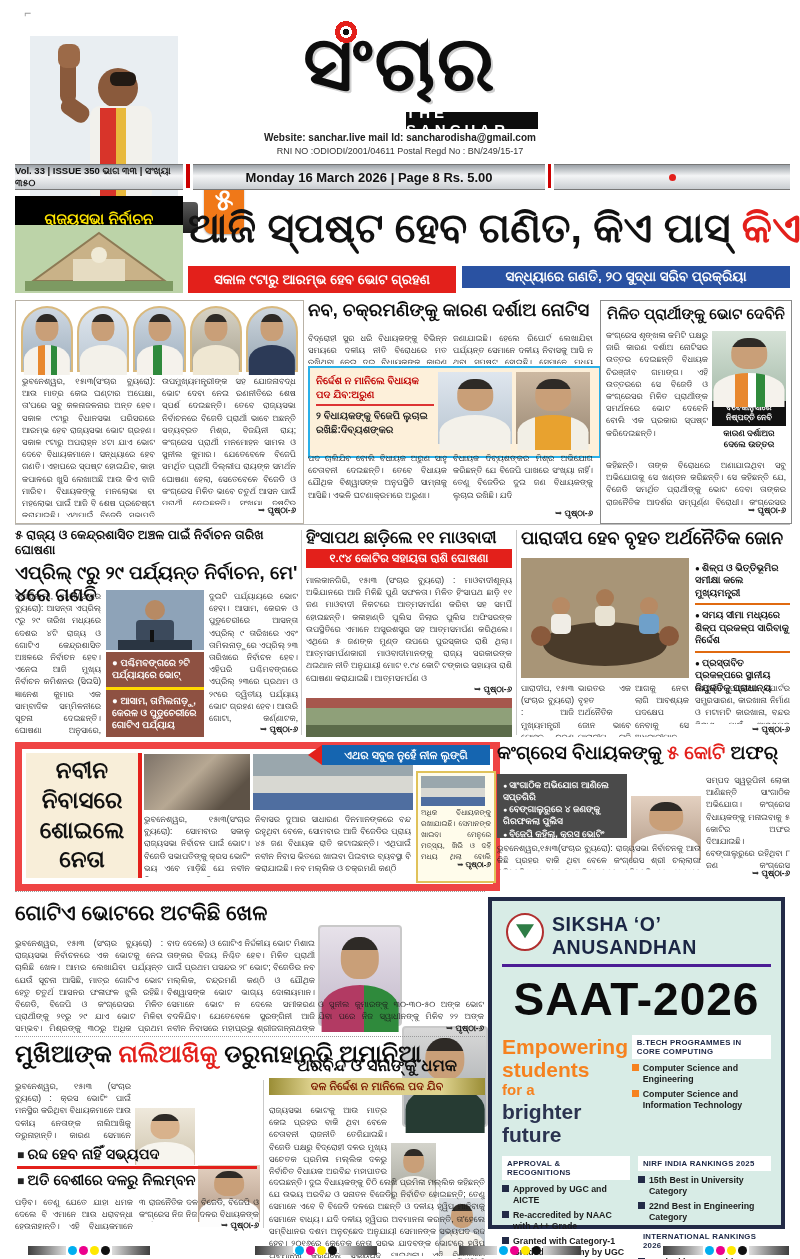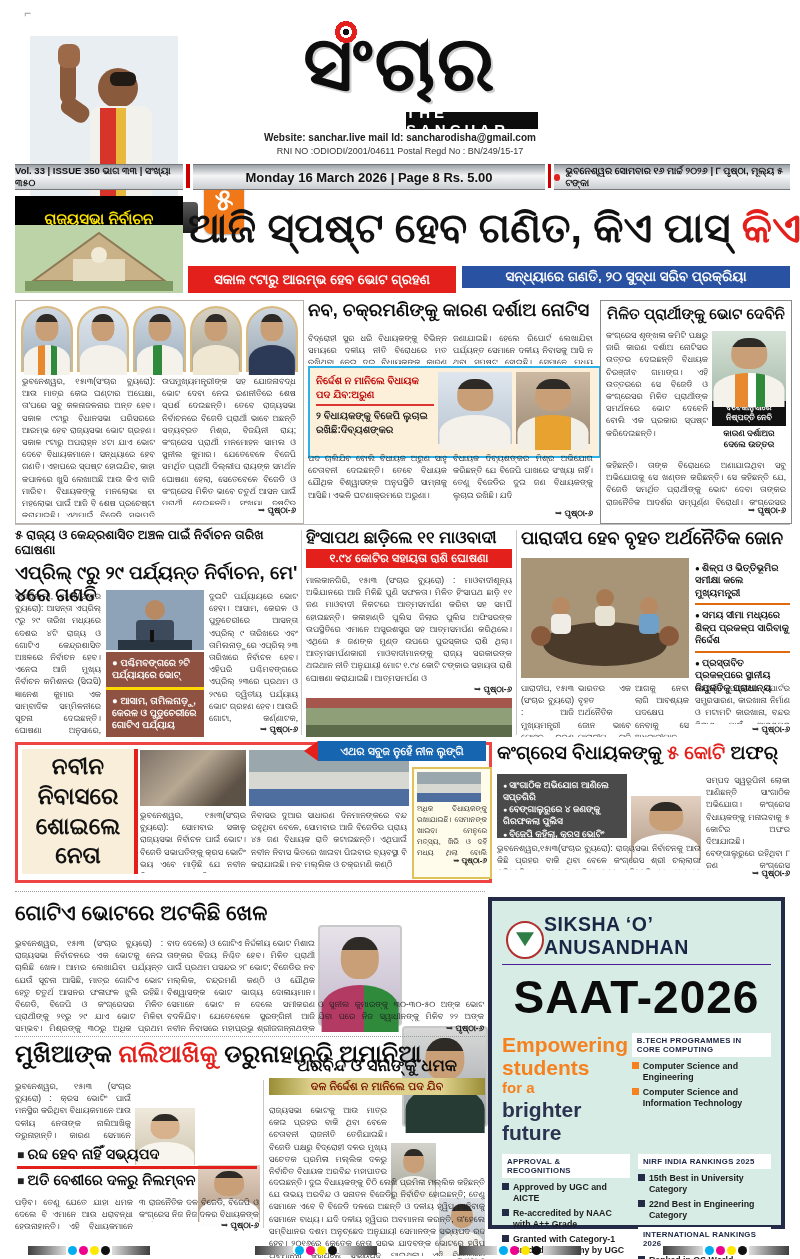--- a/index.html
+++ b/index.html
@@ -87,21 +87,21 @@
   .yellowbox{border:2px solid #e0c25a;background:#fffceb;padding:3px;}
   .graybullets{background:#4a4a4a;color:#fff;font-weight:bold;font-size:9px;line-height:1.35;padding:5px 6px;}
   .graybullets div::before{content:"● ";font-size:7px;}
   .blacksq-line{font-weight:900;font-size:14.5px;color:#0d0d0d;}
   .blacksq-line::before{content:"■ ";color:#222;font-size:12px;}
   .redrule{border-top:3px solid #e3201b;}
   .oliveband{background:linear-gradient(90deg,#9a8d35,#ded28e 20% 80%,#9a8d35);color:#7c1800;font-weight:900;font-size:11px;display:flex;align-items:center;justify-content:center;}
 
   
   .ad{border:4px solid #232b47;background:#d8ece6;}
-  .ad-header{display:flex;align-items:flex-end;border-bottom:1px solid #4c1d95;padding:6px 4px 5px;}
+  .ad-header{display:flex;align-items:flex-start;gap:8px;border-bottom:3px solid #4c1d95;padding:6px 4px 5px;}
   .ad-logo{width:34px;height:34px;border-radius:50%;background:#fff;border:2px solid #b03030;position:relative;flex:none;}
   .ad-logo::before{content:"";position:absolute;left:50%;top:50%;width:0;height:0;transform:translate(-50%,-55%);
     border-left:9px solid transparent;border-right:9px solid transparent;border-top:14px solid #2e7d46;}
   .ad-name{font-weight:900;font-size:19.5px;color:#1b2644;letter-spacing:.5px;}
   .ad-title{font-weight:900;font-size:46px;color:#0c0c0c;text-align:center;letter-spacing:1px;line-height:1.05;}
   .ad-tag1{color:#f6821f;font-weight:900;font-size:21px;line-height:1.1;}
   .ad-tag3{color:#f6821f;font-weight:bold;font-size:15px;line-height:1.25;}
   .ad-tag4{color:#2b3350;font-weight:900;font-size:21px;line-height:1.1;}
   .ad-band{background:#fff;color:#1b2644;font-weight:bold;font-size:7.8px;letter-spacing:.3px;padding:3px 5px;margin-bottom:4px;}
   .ad-item{display:flex;gap:4px;font-weight:bold;font-size:8.8px;color:#1c1c1c;line-height:1.25;margin:4px 0;}
@@ -144,21 +144,20 @@
 <div class="abs sanchar-bar" style="left:406px;top:112px;width:132px;height:17px;">THE SANCHAR</div>
 <div class="abs contact" style="left:150px;top:132px;width:500px;">Website: sanchar.live     mail Id: sancharodisha@gmail.com</div>
 <div class="abs rni" style="left:150px;top:146px;width:500px;">RNI NO :ODIODI/2001/04611    Postal Regd No : BN/249/15-17</div>
 
 <div class="abs dl-seg dl-left" style="left:15px;top:164px;width:168px;height:24px;">Vol. 33 | ISSUE 350 ଭାଗ ୩୩ | ସଂଖ୍ୟା ୩୫୦</div>
 <div class="abs redbar" style="left:186px;top:164px;width:4px;height:24px;"></div>
 <div class="abs dl-seg dl-center" style="left:193px;top:164px;width:352px;height:24px;">Monday 16 March 2026 | Page 8 Rs. 5.00</div>
 <div class="abs redbar" style="left:548px;top:164px;width:3px;height:24px;"></div>
 <div class="abs dl-seg dl-right" style="left:554px;top:164px;width:236px;height:24px;">
   <span class="reddot"></span>
-  <span>ଭୁବନେଶ୍ୱର ସୋମବାର ୧୬ ମାର୍ଚ୍ଚ ୨୦୨୬ | ୮ ପୃଷ୍ଠା, ମୂଲ୍ୟ ୫ ଟଙ୍କା</span>
 </div>
 
 <div class="abs kicker" style="left:15px;top:196px;width:168px;height:45px;">ରାଜ୍ୟସଭା ନିର୍ବାଚନ</div>
 <div class="abs ph ph-parliament" style="left:15px;top:225px;width:168px;height:68px;">
   <svg width="168" height="68">
     <rect width="168" height="68" fill="#bcd3a8"></rect>
     <polygon points="84,8 150,56 18,56" fill="#c9b288" stroke="#8d7a55" stroke-width="2"></polygon>
     <rect x="58" y="34" width="52" height="22" fill="#e6dcc2"></rect>
     <circle cx="84" cy="30" r="8" fill="#f0ead6"></circle>
     <rect x="10" y="56" width="148" height="10" fill="#7d9a62"></rect>
@@ -267,21 +266,21 @@
     <div class="pbul">ସମୟ ସୀମା ମଧ୍ୟରେ ଶିଳ୍ପ ପ୍ରକଳ୍ପ ସାରିବାକୁ ନିର୍ଦ୍ଦେଶ</div>
     <div class="pbul">ପ୍ରସ୍ତାବିତ ପ୍ରକଳ୍ପରେ ସ୍ଥାନୀୟ ନିଯୁକ୍ତିକୁ ପ୍ରାଧାନ୍ୟ</div>
   </div>
   <div class="abs bt" style="left:0;top:154px;width:53px;height:55px;">ପାରାଦୀପ, ୧୫ା୩ (ସଂଚାର ବ୍ୟୁରୋ) : ଆଜି ମୁଖ୍ୟମନ୍ତ୍ରୀ ମୋହନ ଚରଣ ମାଝୀ ପାରାଦୀପରେ ଆସି ବିଭିନ୍ନ ବୃହତ ଶିଳ୍ପ ପ୍ରତିଷ୍ଠାନ ସମ୍ପର୍କରେ ଏକ ସମୀକ୍ଷା ବୈଠକ କରିଛନ୍ତି।</div>
   <div class="abs bt" style="left:57px;top:154px;width:53px;height:55px;">ଭାରତର ଏକ ବୃହତ ଅର୍ଥନୈତିକ ଜୋନ ଭାବେ ପାରାଦୀପ ଗଢ଼ି ଉଠିବ ବୋଲି ମତ ଦେଇ ଏହି ଅଞ୍ଚଳରେ ସ୍ଥାପିତ ହେବାକୁ ଥିବା ଶିଳ୍ପ ପ୍ରକଳ୍ପ ସମୟସୀମା ଭିତରେ ସରିବ ବୋଲି କହିଛନ୍ତି।</div>
   <div class="abs bt" style="left:114px;top:154px;width:54px;height:55px;">ଆଗକୁ ନେବା ଲାଗି ଆବଶ୍ୟକ ପଦକ୍ଷେପ ନେବାକୁ ସେ ଅଧିକାରୀମାନଙ୍କୁ ପରାମର୍ଶ ଦେଇଛନ୍ତି।</div>
   <div class="abs bt" style="left:174px;top:154px;width:95px;height:42px;">ହୋଇଛି। ପାରାଦୀପ ପୋର୍ଟର ସମ୍ପ୍ରସାରଣ, କାରଖାନା ନିର୍ମାଣ ଓ ମଟାମଟି କାରଖାନା, ବନ୍ଦର ବିକାଶ ପାଇଁ ଆବଶ୍ୟକ ବିତ୍ତୀୟ ପ୍ରବନ୍ଧ, ଆଇଓସିଏଲ ଏସ୍</div>
   <div class="abs jump" style="left:174px;top:196px;width:95px;">ପୃଷ୍ଠା-୬</div>
 </div>
 
-<div class="abs" style="left:15px;top:742px;width:471px;height:135px;border:3px solid #ef4444;">
+<div class="abs" style="left:15px;top:742px;width:471px;height:135px;border:7px solid #ef4444;">
   <div class="abs creamhead" style="left:4px;top:4px;width:112px;height:125px;">ନବୀନ ନିବାସରେ ଶୋଇଲେ ନେତା</div>
   <div class="abs ph ph-kitchen" style="left:122px;top:5px;width:106px;height:56px;"></div>
   <div class="abs ph ph-group-blue" style="left:231px;top:5px;width:160px;height:56px;"></div>
   <div class="abs ribbon" style="left:300px;top:-4px;width:168px;height:20px;">ଏଥର ସବୁଜ ନୁହେଁ ନୀଳ ଲୁଙ୍ଗି</div>
   <div class="abs yellowbox" style="left:394px;top:22px;width:70px;height:102px;">
     <div class="ph ph-group-blue" style="width:64px;height:30px;"></div>
     <div class="bt" style="font-size:7.4px;margin-top:2px;height:52px;">ଅଧିକ ବିଧାୟକଙ୍କୁ ରଖାଯାଇଛି। ସେମାନଙ୍କ ଖାଇବା ମେନୁରେ ମତ୍ସ୍ୟ, ଖିରି ଓ ଦହି ମଧ୍ୟ ଥିଲା ବୋଲି କୁହାଯାଉଛି।</div>
     <div class="jump" style="font-size:7.6px;">ପୃଷ୍ଠା-୬</div>
   </div>
   <div class="abs bt" style="left:122px;top:64px;width:106px;height:64px;">ଭୁବନେଶ୍ୱର, ୧୫ା୩(ସଂଚାର ବ୍ୟୁରୋ): ସୋମବାର ସକାଳୁ ରାଜ୍ୟସଭା ନିର୍ବାଚନ ପାଇଁ ଭୋଟ। ବିଜେଡି ସଭାପତିଙ୍କୁ କ୍ରସ ଭୋଟିଂ ଭୟ ଏବେ ମାଡ଼ିଛି ଯେ ନବୀନ ନିବାସରେ ବିଧାୟକମାନେ ରାତ୍ରିଯାପନ କରିଛନ୍ତି। ସେହି ନବୀନ</div>

